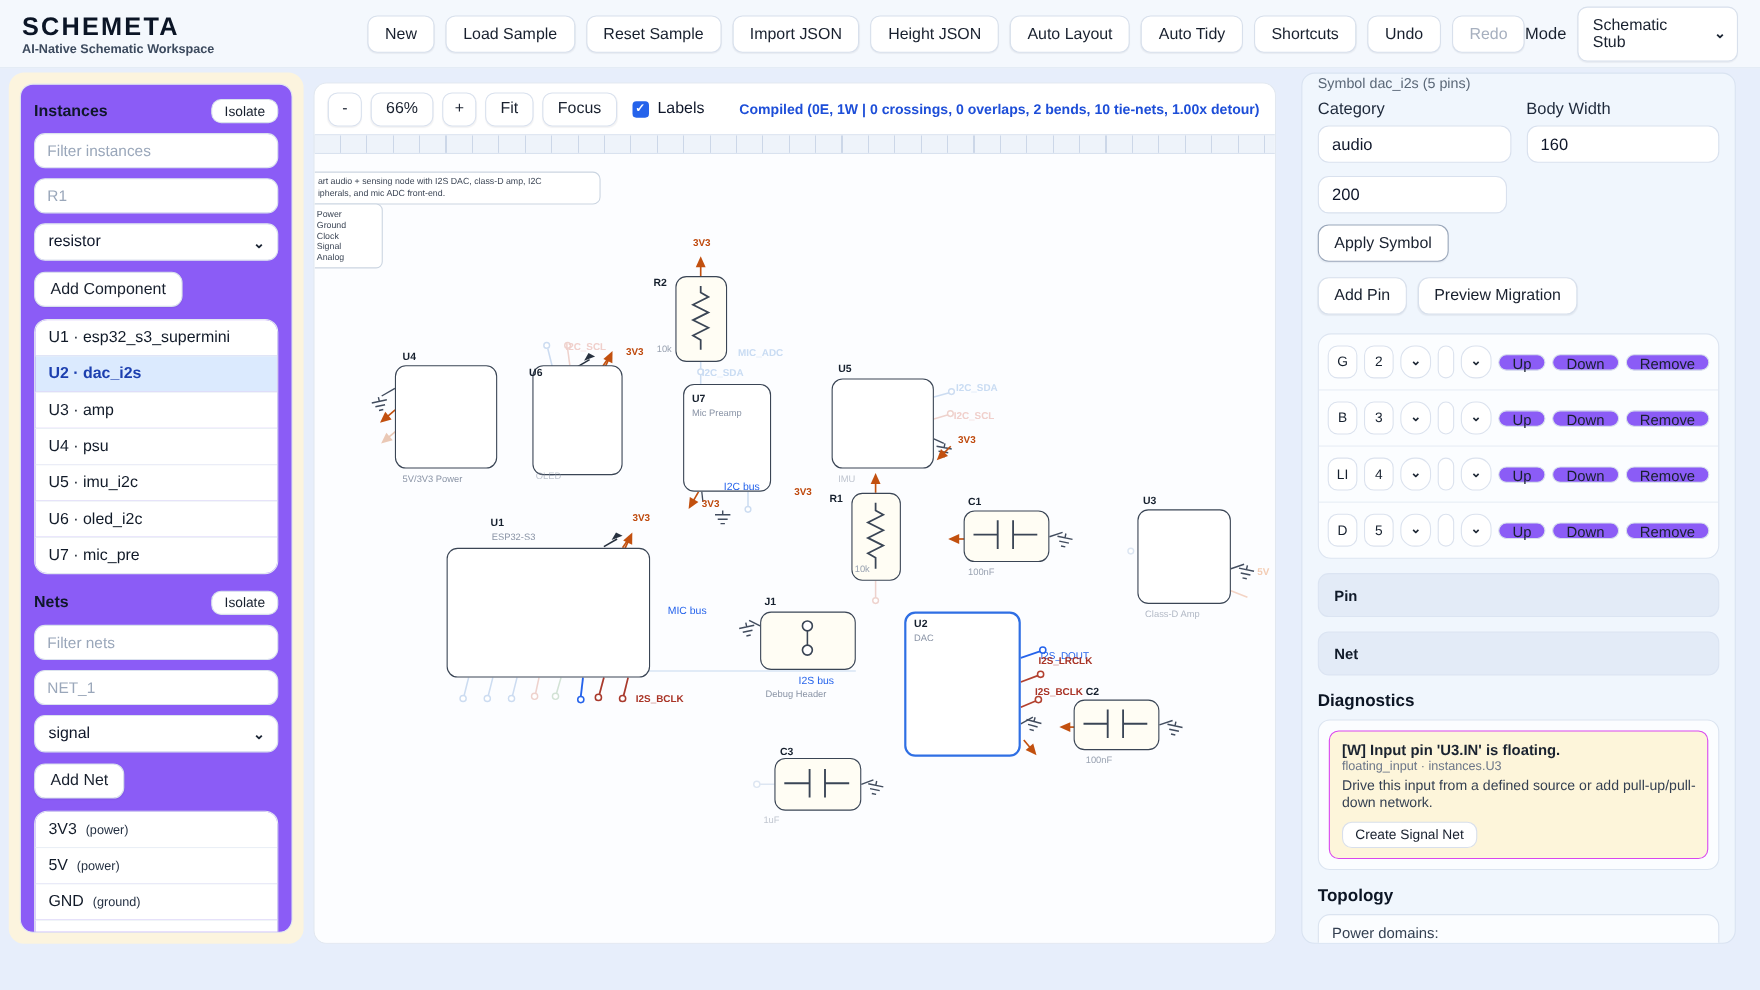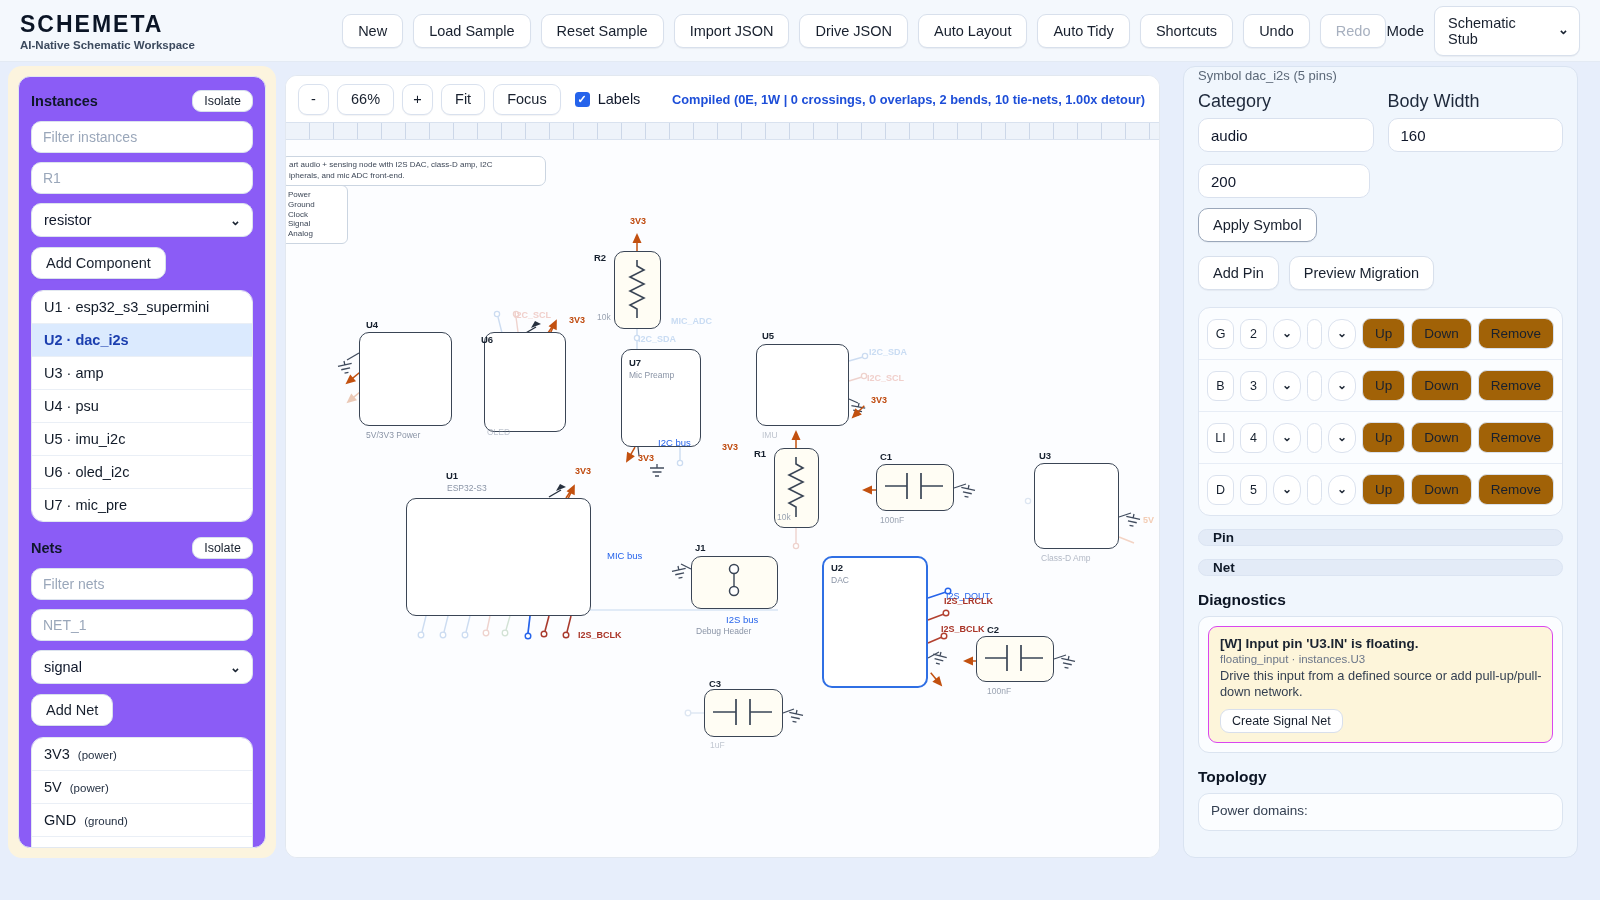--- a/index.html
+++ b/index.html
@@ -78,39 +78,39 @@
     font-size:8px; color:#3c4656; padding:3px 8px; line-height:1.35; }
   .legendbox { position:absolute; background:#fff; border:1px solid #cbd5e1; border-radius:6px;
     font-size:8px; color:#3c4656; padding:4px 7px; line-height:1.22; }
 
   
   .rpanel { position:absolute; left:1183px; top:66px; width:395px; height:792px;
     background:#f0f6fd; border:1px solid #d9e3f1; border-radius:12px; padding:8px 14px 0 14px; overflow:hidden; }
   .sym-title { font-size:13px; color:#5b6878; margin-top:-7px; }
   .rgrid { display:flex; gap:14px; margin-top:8px; }
   .rcol { flex:1; }
-  .rlabel { font-size:18px; color:#1e293b; margin-bottom:6px; }
+  .rlabel { font-size:15px; color:#1e293b; margin-bottom:6px; }
   .rinput { width:100%; height:34px; border:1px solid #d9e1ee; border-radius:10px; background:#fff;
     font-size:15px; color:#0f172a; padding:0 12px; font-family:"Liberation Sans", sans-serif; }
   .half { width:47%; }
   .rbtns { display:flex; gap:10px; margin-top:14px; flex-wrap:wrap; }
   .rbtn { background:#fff; border:1px solid #d8e0ec; border-radius:10px; padding:8px 14px;
     font-size:14.5px; color:#18202e; box-shadow:0 1px 1px rgba(15,23,42,.05); cursor:pointer; font-family:"Liberation Sans", sans-serif;}
   .rbtn.apply { border-color:#9aa7ba; }
   .pinrows { margin-top:17px; background:#fbfdff; border:1px solid #dde5f1; border-radius:12px; overflow:hidden; }
   .prow { display:flex; align-items:center; gap:6px; padding:10px 8px; border-top:1px solid #e7edf6; }
   .prow:first-child { border-top:none; }
   .pin-name { width:27px; height:30px; border:1px solid #dbe2ee; border-radius:9px; background:#fff;
     font-size:12.5px; color:#16202e; text-align:center; padding:0 2px; font-family:"Liberation Sans", sans-serif;}
   .pin-sel { position:relative; width:38px; height:30px; border:1px solid #dbe2ee; border-radius:13px; background:#fff; cursor:pointer; }
   .pin-sel .chev { position:absolute; left:50%; top:50%; transform:translate(-50%,-58%); font-size:12px; font-weight:bold; color:#1a2432; }
   .pin-tiny { width:20px; height:30px; border:1px solid #dbe2ee; border-radius:13px; background:#fff; }
-  .pin-btn { background:#a16207; border:1px solid #d8e0ec; border-radius:9px; height:31px; padding:0 12px;
+  .pin-btn { background:#8b5cf6; border:1px solid #d8e0ec; border-radius:9px; height:15px; padding:0 12px;
     font-size:13.5px; color:#18202e; cursor:pointer; font-family:"Liberation Sans", sans-serif;}
-  .collapse-bar { margin-top:13px; height:17px; background:#e3ebf7; border:1px solid #dbe4f2; border-radius:10px;
+  .collapse-bar { margin-top:13px; height:40px; background:#e3ebf7; border:1px solid #dbe4f2; border-radius:10px;
     display:flex; align-items:center; padding:0 14px; font-size:13.5px; font-weight:bold; color:#101a29; cursor:pointer; }
   .rhead { font-size:15.5px; font-weight:bold; color:#0c1524; margin:15px 0 7px 0; }
   .diag-card { background:#fbfdff; border:1px solid #dbe4f0; border-radius:11px; padding:9px; }
   .warn { background:#fdf5da; border:1px solid #d946ef; border-radius:9px; padding:9px 11px; }
   .warn .w-title { font-size:13.5px; font-weight:bold; color:#1a2330; }
   .warn .w-meta { font-size:11.5px; color:#6b7689; margin-top:2px; }
   .warn .w-detail { font-size:12.8px; color:#333f51; margin-top:3px; line-height:1.25; width:330px; }
   .warn .w-btn { margin-top:9px; background:#fff; border:1px solid #d8dfec; border-radius:9px;
     padding:4px 11px; font-size:12.5px; color:#18202e; cursor:pointer; font-family:"Liberation Sans", sans-serif;}
   .topo-card { background:#fbfdff; border:1px solid #dbe4f0; border-radius:11px; padding:9px 12px;
@@ -128,21 +128,21 @@
   <div class="appbar">
     <div class="brand">
       <div class="logo">SCHEMETA</div>
       <div class="tag">AI-Native Schematic Workspace</div>
     </div>
     <div class="btns">
       <button class="btn">New</button>
       <button class="btn">Load Sample</button>
       <button class="btn">Reset Sample</button>
       <button class="btn">Import JSON</button>
-      <button class="btn">Drive JSON</button>
+      <button class="btn">Height JSON</button>
       <button class="btn">Auto Layout</button>
       <button class="btn">Auto Tidy</button>
       <button class="btn">Shortcuts</button>
       <button class="btn">Undo</button>
       <button class="btn disabled">Redo</button>
     </div>
     <span class="mode-label">Mode</span>
     <div class="selectbox" style="min-width:146px;">
       <span>Schematic Stub</span>
       <span class="chev">⌄</span>
@@ -432,21 +432,21 @@
       <span class="slabel ref" style="left:545px; top:422px;">U2</span>
       <span class="slabel sub" style="left:545px; top:435px;">DAC</span>
       <span class="slabel blue-t" style="left:660px; top:434px; font-size:9px;">I2S_DOUT</span>
       <span class="slabel red-t" style="left:658px; top:456px;">I2S_LRCLK</span>
       <span class="slabel red-t" style="left:655px; top:484px;">I2S_BCLK</span>
 
       <span class="slabel ref" style="left:701px; top:484px;">C2</span>
       <span class="slabel val" style="left:701px; top:546px;">100nF</span>
 
       <span class="slabel ref" style="left:423px; top:538px;">C3</span>
-      <span class="slabel val" style="left:424px; top:600px; opacity:.6;">1uF</span>
+      <span class="slabel val" style="left:408px; top:600px; opacity:.6;">1uF</span>
     </div>
   </div>
 
   <div class="rpanel">
     <div class="sym-title">Symbol dac_i2s (5 pins)</div>
 
     <div class="rgrid">
       <div class="rcol">
         <div class="rlabel">Category</div>
         <input class="rinput" value="audio" style="">

